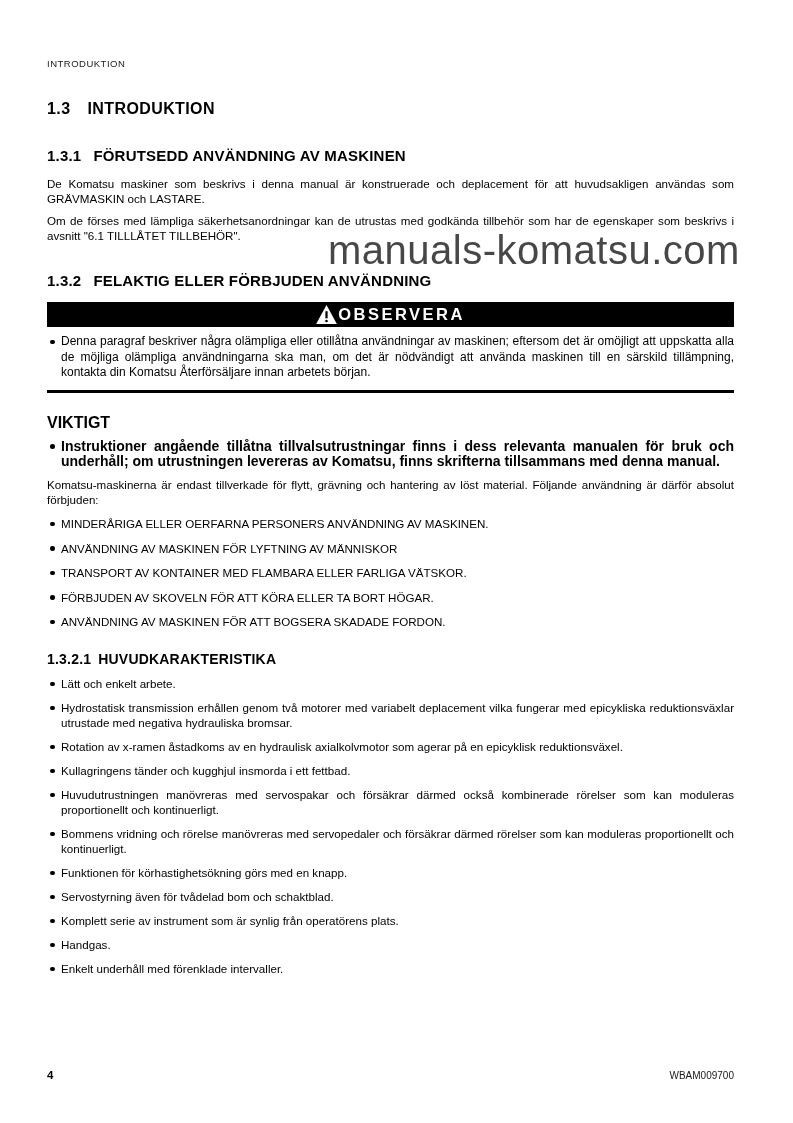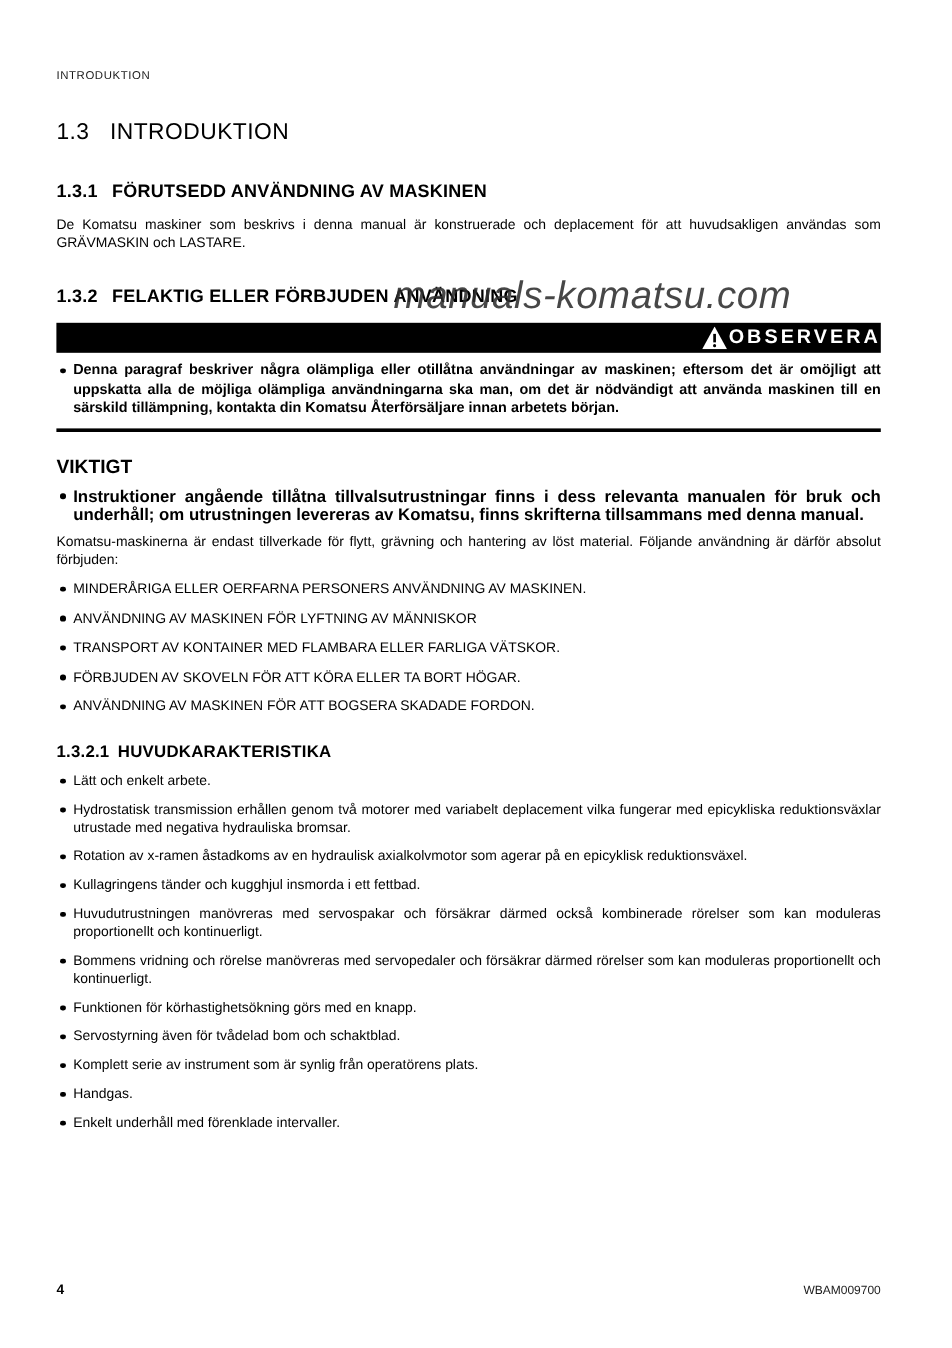--- a/index.html
+++ b/index.html
@@ -19,22 +19,22 @@
     right: 46px;
     top: 58px;
   }
   .running-header {
     font-size: 9.5px;
     letter-spacing: 0.5px;
     color: #1a1a1a;
   }
   .h1-title {
     margin-top: 31px;
-    font-size: 19px;
-    font-weight: normal;
+    font-size: 16px;
+    font-weight: bold;
     letter-spacing: 0.4px;
   }
   .h1-title .num { margin-right: 17px; }
   .sec-title {
     margin-top: 29px;
     font-size: 15px;
     font-weight: bold;
     letter-spacing: 0.2px;
   }
   .sec-title .num { margin-right: 12px; }
@@ -75,31 +75,31 @@
     border-radius: 50%;
     background: #000;
   }
   .banner {
     margin-top: 13px;
     height: 25px;
     background: #000;
     color: #fff;
     display: flex;
     align-items: center;
-    justify-content: flex-end;
+    justify-content: center;
     gap: 1px;
   }
   .banner-label {
     font-size: 16.5px;
     font-weight: bold;
     letter-spacing: 2.5px;
   }
   ul.warn-list { margin-top: 0; }
   ul.warn-list li {
-    font-weight: bold;
+    font-weight: normal;
     font-size: 12px;
     line-height: 15.5px;
     margin-top: 7px;
   }
   .thick-rule {
     height: 3px;
     background: #000;
     margin-top: 9px;
   }
   .viktigt-label {
@@ -128,46 +128,46 @@
     position: absolute;
     right: 46px;
     top: 1070px;
     font-size: 10px;
     color: #1a1a1a;
   }
   .watermark {
     position: absolute;
     left: 328px;
     top: 228px;
-    font-size: 32px;
+    font-size: 40px;
     color: rgba(45,45,45,0.88);
     letter-spacing: 0.5px;
     white-space: nowrap;
     pointer-events: none;
-    font-style: italic;
   }
   .warn-icon { display: inline-block; width: 21px; height: 19px; }
 </style>
 </head>
 <body>
 
 <div class="page">
   <div class="content">
 
     <div class="running-header">INTRODUKTION</div>
 
     <div class="h1-title">
       <span class="num">1.3</span><span>INTRODUKTION</span>
     </div>
 
     <div class="sec-title">
       <span class="num">1.3.1</span><span>FÖRUTSEDD ANVÄNDNING AV MASKINEN</span>
     </div>
 
     <p class="body first">De Komatsu maskiner som beskrivs i denna manual är konstruerade och deplacement för att huvudsakligen användas som GRÄVMASKIN och LASTARE.</p>
+    <p class="body">Om de förses med lämpliga säkerhetsanordningar kan de utrustas med godkända tillbehör som har de egenskaper som beskrivs i avsnitt "6.1 TILLLÅTET TILLBEHÖR".</p>
 
     <div class="sec-title">
       <span class="num">1.3.2</span><span>FELAKTIG ELLER FÖRBJUDEN ANVÄNDNING</span>
     </div>
 
     <div class="banner">
       <span class="warn-icon">
         <svg viewBox="0 0 24 22" width="21" height="19" aria-hidden="true">
           <path d="M12 0 L24 22 L0 22 Z" fill="#ffffff"></path>
           <rect x="10.7" y="7.2" width="2.6" height="8.2" fill="#000000"></rect>

